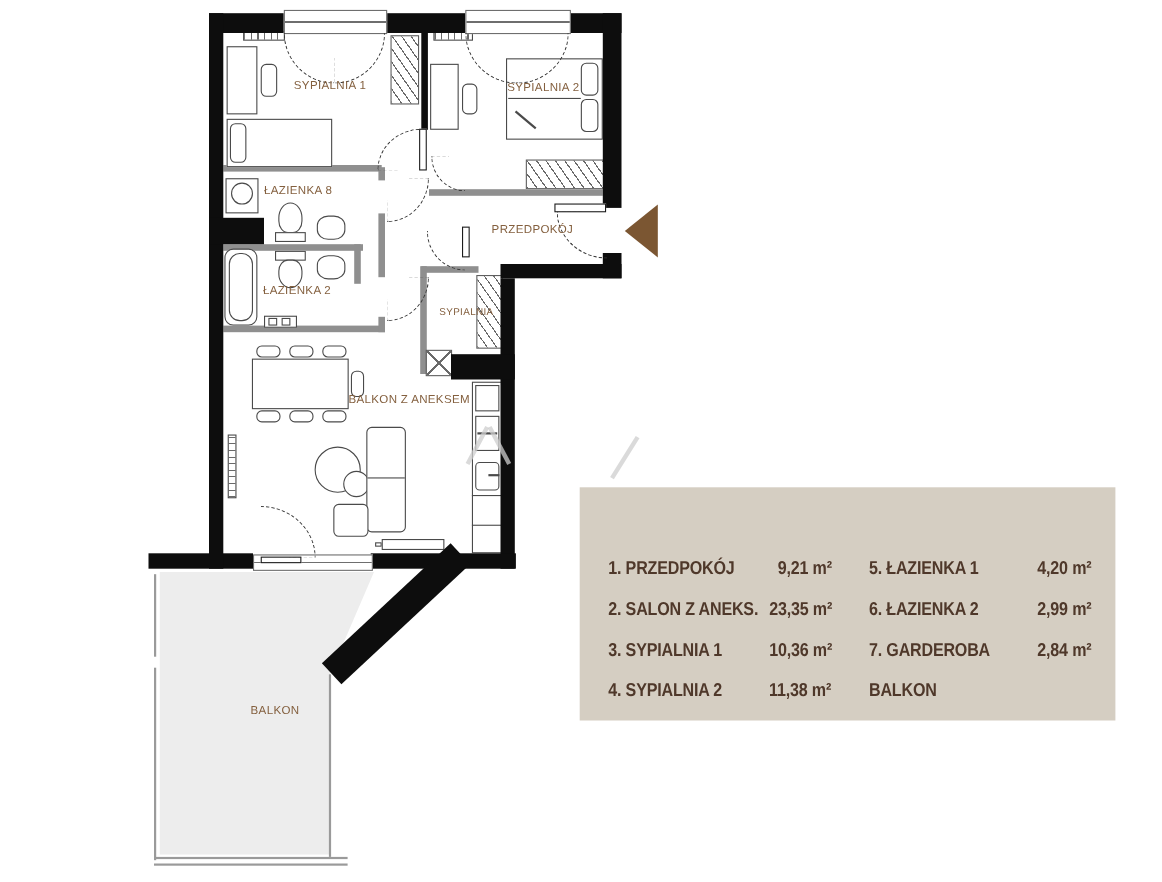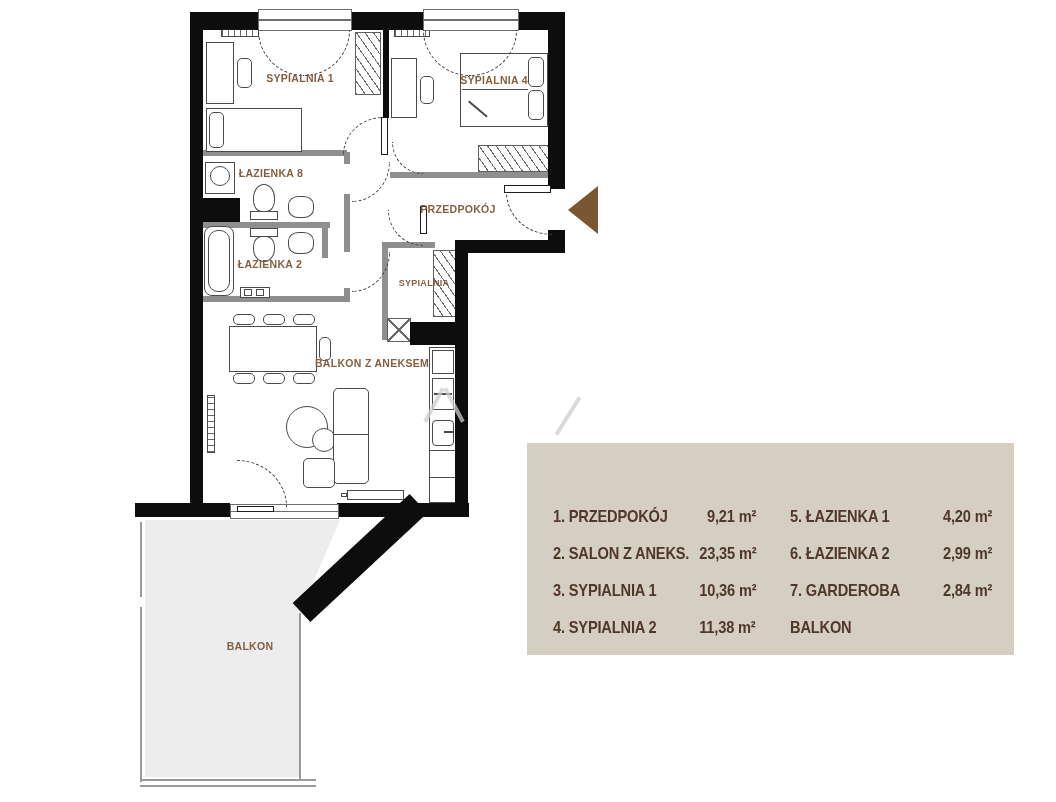--- a/index.html
+++ b/index.html
@@ -25,21 +25,21 @@
         linear-gradient(-45deg, transparent 47%, #6a6a6a 47% 53%, transparent 53%);}
   .line{position:absolute;background:#4a4a4a;}
   
   .arc{position:absolute;border:0 dashed #3c3c3c;box-sizing:border-box;}
   .arc.bl{border-left-width:1.2px;border-bottom-width:1.2px;border-bottom-left-radius:100% 100%;}
   .arc.br{border-right-width:1.2px;border-bottom-width:1.2px;border-bottom-right-radius:100% 100%;}
   .arc.tl{border-left-width:1.2px;border-top-width:1.2px;border-top-left-radius:100% 100%;}
   .arc.tr{border-right-width:1.2px;border-top-width:1.2px;border-top-right-radius:100% 100%;}
   .leaf{position:absolute;background:#fff;border:1.4px solid #1c1c1c;box-sizing:border-box;}
   
-  .rl{position:absolute;transform:translate(-50%,-50%);color:#84603f;font-weight:bold;
+  .rl{position:absolute;transform:translate(-50%,-50%);color:#84603f;font-weight:normal;
       font-size:10.5px;letter-spacing:.3px;white-space:nowrap;z-index:7;text-align:right;}
   .rl.small{font-size:9px;}
   
   .balc-fill{position:absolute;left:140px;top:517px;width:205px;height:273px;background:#ededed;
              clip-path:polygon(5px 3px,200px 3px,160px 96px,160px 260px,5px 260px);z-index:0;}
   .bline{position:absolute;background:#9a9a9a;}
   
   .arrow{position:absolute;left:568px;top:186px;width:0;height:0;z-index:6;
          border-top:24px solid transparent;border-bottom:24px solid transparent;
          border-right:30px solid #7b5632;}
@@ -168,24 +168,24 @@
   <div class="arc bl z6" style="left:392px;top:142px;width:31px;height:32px"></div>
   <div class="arc br z6" style="left:352px;top:162px;width:38px;height:40px"></div>
   <div class="arc br z6" style="left:352px;top:252px;width:38px;height:40px"></div>
   <div class="arc bl z6" style="left:388px;top:210px;width:35px;height:36px"></div>
   <div class="arc bl z6" style="left:506px;top:192px;width:46px;height:43px"></div>
   <div class="arc tr z6" style="left:237px;top:460px;width:50px;height:47px"></div>
 
   <div class="arrow"></div>
 
   <span class="rl" style="left:300px;top:78px">SYPIALNIA 1</span>
-  <span class="rl" style="left:494px;top:80px">SYPIALNIA 4</span>
+  <span class="rl" style="left:494px;top:80px">SYPIALNIA 2</span>
   <span class="rl" style="left:271px;top:173px">ŁAZIENKA 8</span>
   <span class="rl" style="left:270px;top:264px">ŁAZIENKA 2</span>
-  <span class="rl" style="left:458px;top:209px">PRZEDPOKÓJ</span>
+  <span class="rl" style="left:484px;top:209px">PRZEDPOKÓJ</span>
   <span class="rl small" style="left:424px;top:283px;z-index:7">SYPIALNIA</span>
   <span class="rl" style="left:372px;top:363px">BALKON Z ANEKSEM</span>
   <span class="rl" style="left:250px;top:646px">BALKON</span>
 
   <div class="wm" style="left:432px;top:386px;width:4px;height:38px;transform:rotate(28deg)"></div>
   <div class="wm" style="left:452px;top:386px;width:4px;height:38px;transform:rotate(-28deg)"></div>
   <div class="wm" style="left:566px;top:394px;width:4px;height:44px;transform:rotate(32deg)"></div>
 
   <div class="legend">
     <span class="lg lg-label" style="left:26px;top:63px">1. PRZEDPOKÓJ</span>

